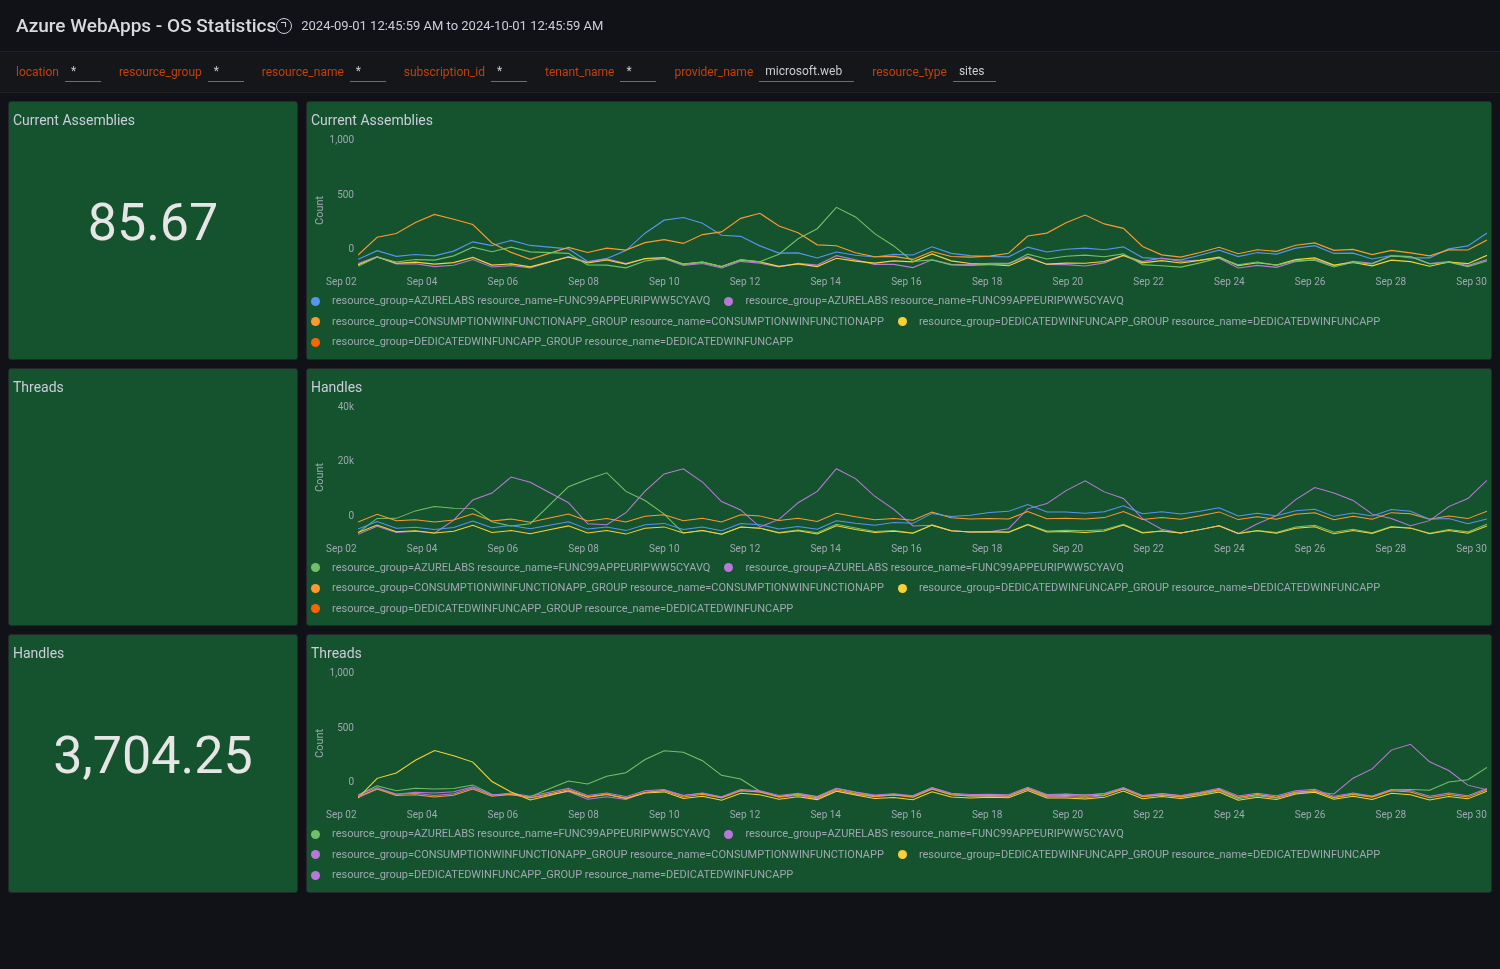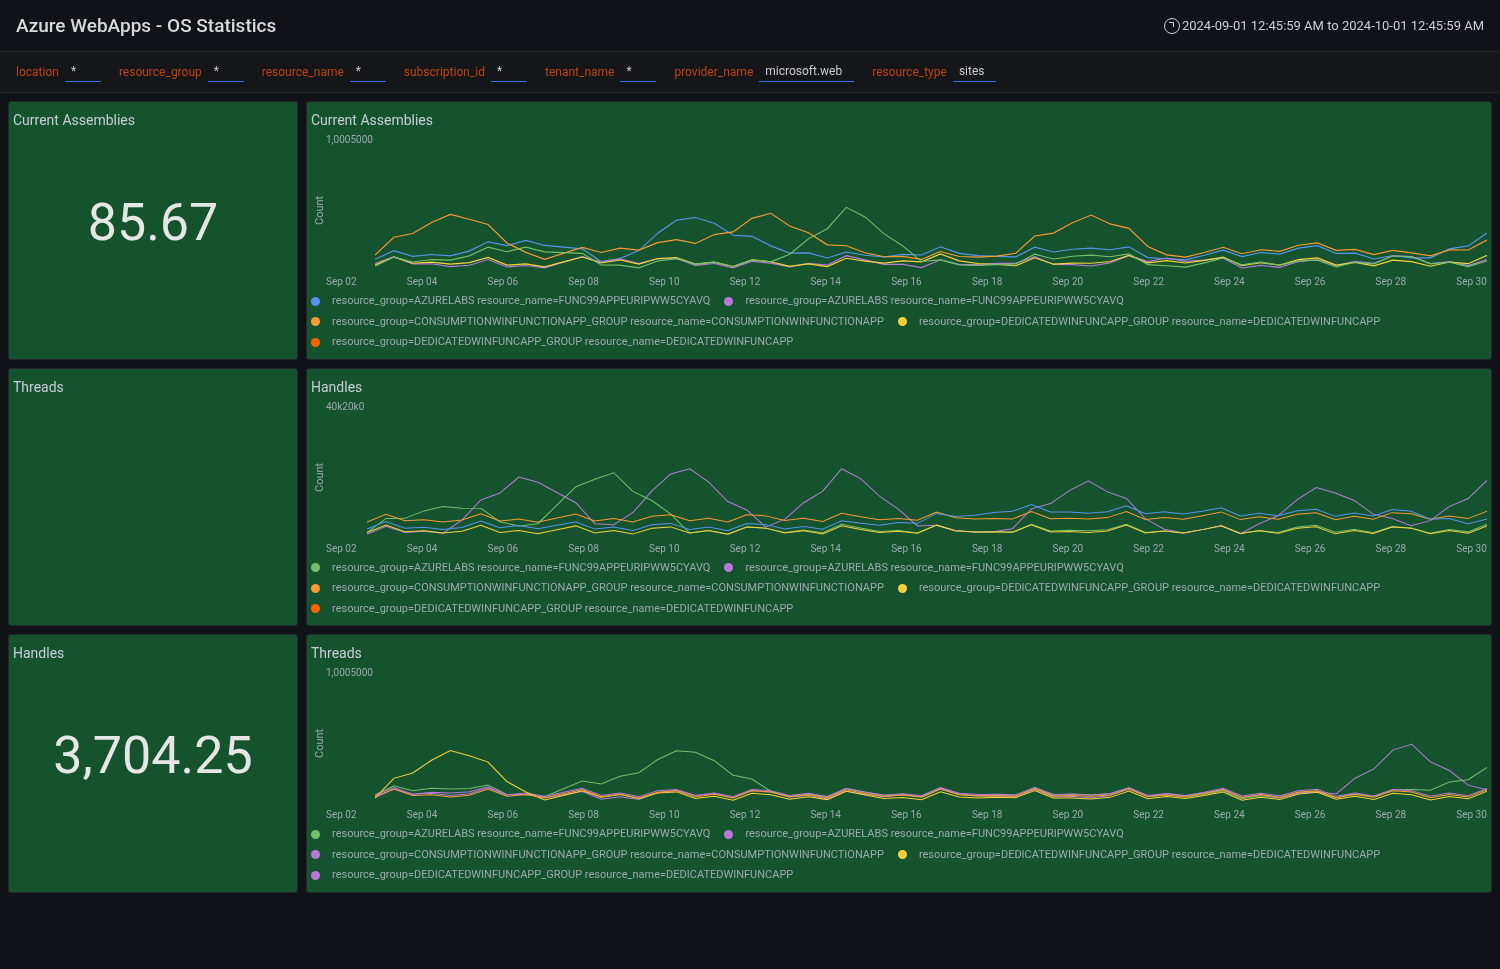--- a/index.html
+++ b/index.html
@@ -1,33 +1,33 @@
 <!DOCTYPE html>
 <html><head>
 <meta charset="utf-8">
 <style>
 html,body{margin:0;padding:0;background:#111217;color:#d8d9da;font-family:-apple-system,BlinkMacSystemFont,"Segoe UI",Roboto,sans-serif;font-size:13px;overflow-x:hidden}
-.header{display:flex;align-items:center;justify-content:space-between;padding:14px 16px;border-bottom:1px solid #222}
+.header{display:flex;align-items:center;padding:14px 16px;border-bottom:1px solid #222}
 .title{font-size:19px;font-weight:500;color:#d8d9da}
-.timepicker{display:flex;align-items:center;gap:2px;color:#ccccdc;font-size:13px}
+.timepicker{display:flex;align-items:center;gap:9px;color:#ccccdc;font-size:13px}
 .clock{display:inline-block;width:14px;height:14px;border:1.5px solid #ccccdc;border-radius:50%;position:relative}
 .clock::after{content:"";position:absolute;width:4px;height:4px;border-top:1.5px solid #ccccdc;border-right:1.5px solid #ccccdc;top:3px;left:4px}
 .filters{display:flex;flex-wrap:wrap;gap:18px;padding:10px 16px;border-bottom:1px solid #222;background:#141619}
 .filter{display:flex;align-items:center;gap:6px}
 .filter-label{color:#c2410c;font-size:12px}
 .filter-value{color:#cccccc;font-size:12px;border-bottom:1px solid #3a6df0;padding:2px 12px 3px 6px;min-width:18px;display:inline-block}
 .grid{display:grid;grid-template-columns:290px 1fr;gap:8px;padding:8px}
 .panel{background:#14532d;border:1px solid #24272b;border-radius:3px;padding:10px 4px 8px;position:relative;overflow:hidden}
 .panel-title{color:#ccccdc;font-size:14px;margin-bottom:6px}
 .bignum{font-size:52px;font-weight:400;color:#e6e6e6;text-align:center;padding:58px 0}
 .chart-wrap{display:flex}
 .ylabel{writing-mode:vertical-rl;transform:rotate(180deg);font-size:11px;color:#9fa7b3;text-align:center;padding-right:2px}
 .chart-area{flex:1}
 .chart-svg{width:100%;height:140px;display:block}
-.yticks{display:flex;flex-direction:row;justify-content:space-between;height:120px;font-size:10px;color:#9fa7b3;text-align:right;padding:0 4px 0 0;min-width:28px}
+.yticks{display:flex;flex-direction:column;justify-content:space-between;height:120px;font-size:10px;color:#9fa7b3;text-align:right;padding:0 4px 0 0;min-width:28px}
 .plot-row{display:flex}
 .xticks{display:flex;justify-content:space-between;font-size:10px;color:#9fa7b3;margin-top:2px}
 .legend{display:flex;flex-wrap:wrap;gap:4px 14px;font-size:11px;color:#9fa7b3;margin-top:6px;line-height:1.5}
 .legend-item{display:flex;align-items:center;gap:12px;white-space:nowrap}
 .dot{width:9px;height:9px;border-radius:50%;display:inline-block;flex-shrink:0}
 .c0{background:#5794f2}.c1{background:#b877d9}.c2{background:#fad038}.c3{background:#ff9830}.c4{background:#73bf69}.c5{background:#fa6400}
 svg polyline{fill:none;stroke-width:1}
 </style>
 </head>
 <body>

